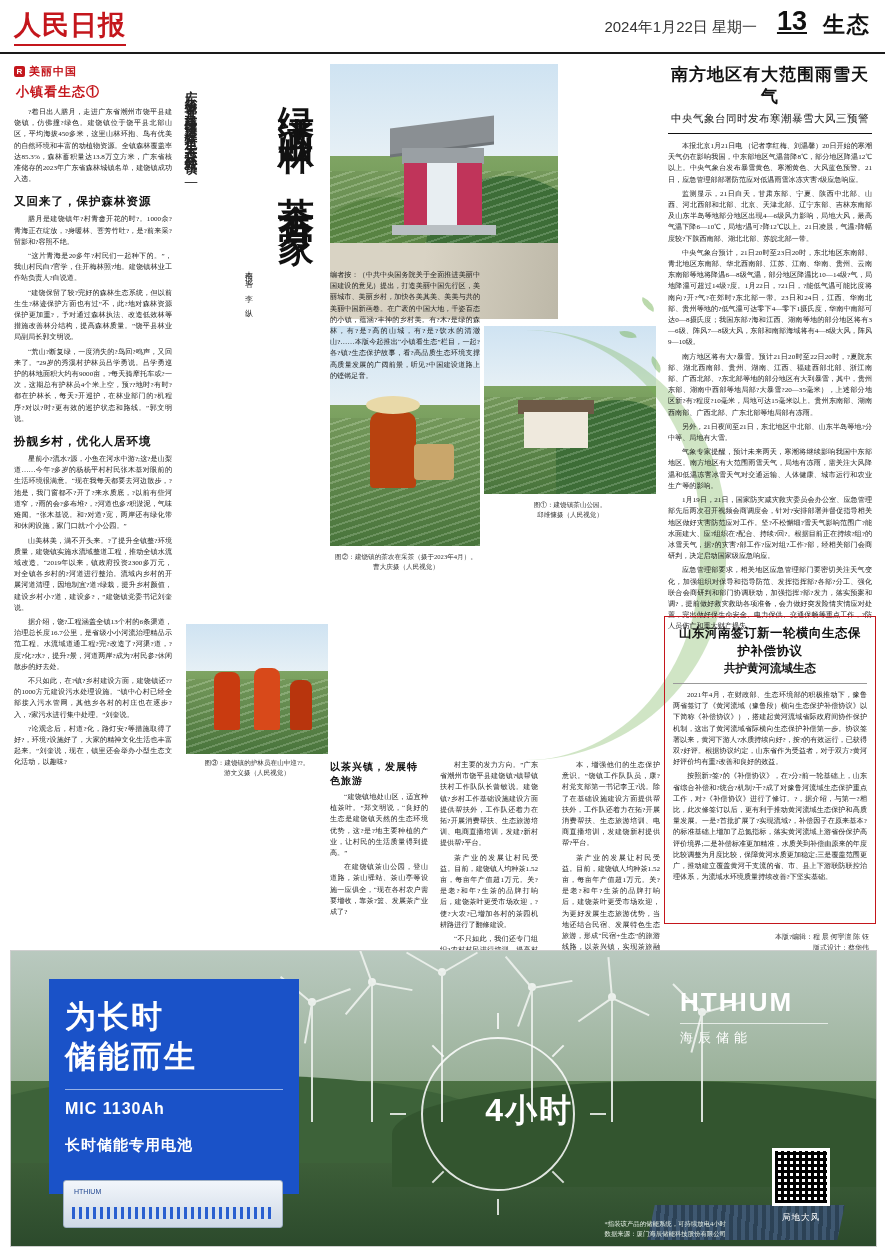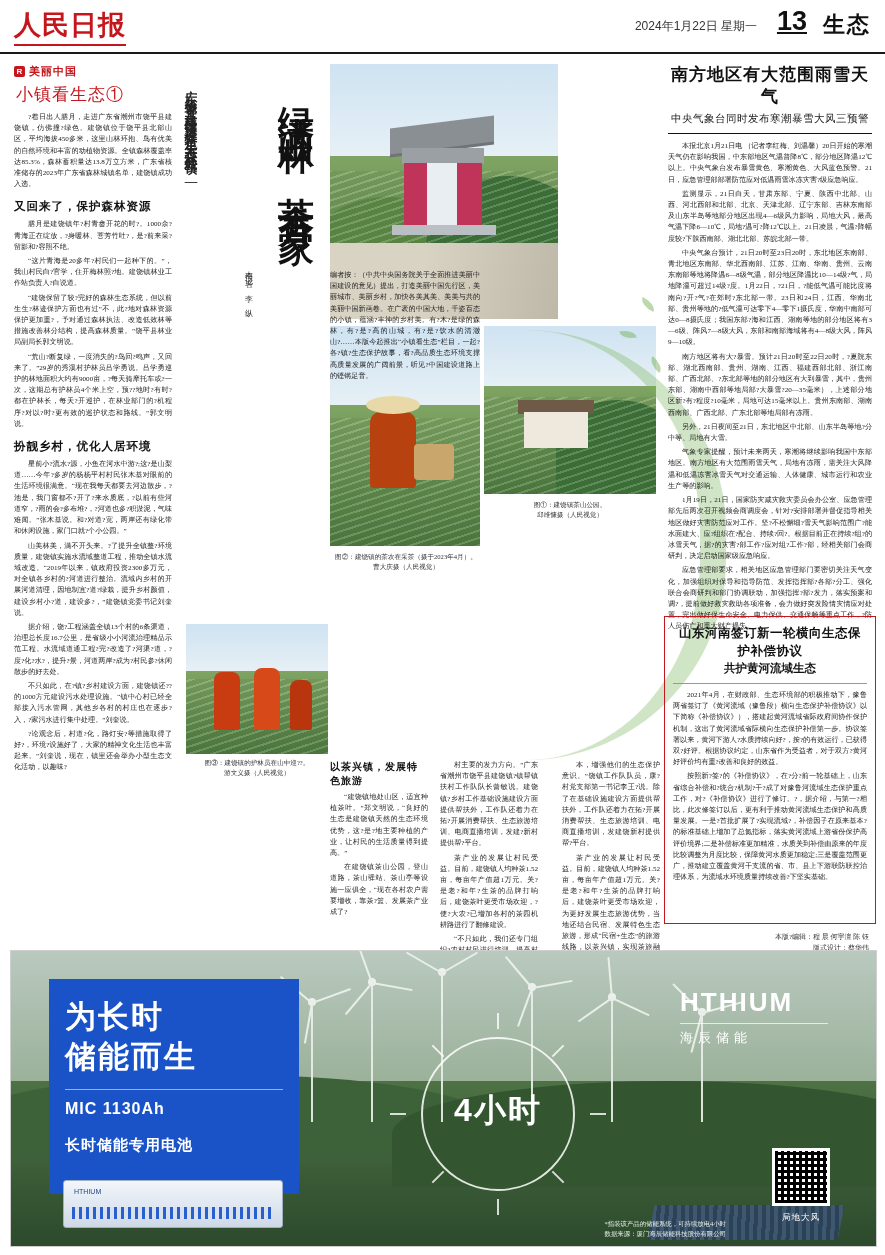--- a/index.html
+++ b/index.html
@@ -21,21 +21,21 @@
   .logo{
     position:absolute;left:14px;top:6px;width:112px;height:38px;
     color:#c4161c;font-family:"Liberation Serif",serif;font-weight:bold;
     font-size:27px;letter-spacing:1px;line-height:38px;
     white-space:nowrap;
   }
   .logo-underline{
     position:absolute;left:14px;top:44px;width:112px;height:2px;background:#c4161c;
   }
   .mast-date{
-    position:absolute;right:128px;top:18px;font-size:12px;color:#333;
+    position:absolute;right:128px;top:18px;font-size:15px;color:#333;
     font-family:"Liberation Sans",sans-serif;white-space:nowrap;
   }
   .mast-pageno{
     position:absolute;right:78px;top:6px;font-size:27px;font-weight:bold;color:#111;
     font-family:"Liberation Sans",sans-serif;
     text-decoration:underline;
   }
   .mast-section{
     position:absolute;right:14px;top:10px;font-size:22px;font-weight:bold;color:#111;
     letter-spacing:2px;
@@ -50,21 +50,21 @@
 
   
   .col1{position:absolute;left:14px;top:64px;width:158px;height:840px;}
   .brand-line{display:flex;align-items:center;gap:4px;margin-bottom:4px;}
   .brand-badge{
     width:11px;height:11px;background:#c4161c;color:#fff;font-size:8px;
     line-height:11px;text-align:center;font-weight:bold;border-radius:2px;
     font-family:"Liberation Sans",sans-serif;
   }
   .brand-text{color:#c4161c;font-size:11px;font-weight:bold;letter-spacing:1px;}
-  .brand-sub{color:#c4161c;font-size:17px;font-weight:normal;letter-spacing:1px;margin:2px 0 6px 2px;}
+  .brand-sub{color:#c4161c;font-size:13px;font-weight:bold;letter-spacing:1px;margin:2px 0 6px 2px;}
   .sec-head{
     font-size:11.5px;font-weight:bold;color:#111;letter-spacing:1px;
     margin:9px 0 5px 0;
   }
 
   
   .col2{position:absolute;left:180px;top:64px;width:140px;height:560px;}
   .vtitle{
     position:absolute;right:0;top:14px;
     writing-mode:vertical-rl;text-orientation:upright;
@@ -209,21 +209,21 @@
   .ad-logo{position:absolute;right:48px;top:36px;color:#fff;text-align:left;}
   .ad-logo .mark{font-size:26px;font-weight:bold;letter-spacing:2px;font-family:"Liberation Sans",sans-serif;}
   .ad-logo .cn{font-size:13px;letter-spacing:5px;margin-top:3px;}
   .ad-logo .bar{width:148px;height:1px;background:rgba(255,255,255,.7);margin:5px 0;}
 
   .ad-sun{
     position:absolute;left:410px;top:86px;width:150px;height:150px;border-radius:50%;
     border:2px solid rgba(255,255,255,.85);
   }
   .ad-sun .txt{
-    position:absolute;left:0;top:50px;width:150px;text-align:center;color:#fff;
+    position:absolute;left:0;top:50px;width:150px;text-align:right;color:#fff;
     font-size:32px;font-weight:bold;letter-spacing:2px;font-family:"Liberation Sans",sans-serif;
   }
   .ray{position:absolute;background:rgba(255,255,255,.8);width:2px;height:16px;}
 
   .qr{
     position:absolute;right:46px;bottom:40px;width:58px;height:58px;background:#fff;
     padding:3px;box-sizing:border-box;
   }
   .qr .m{width:100%;height:100%;
     background:

